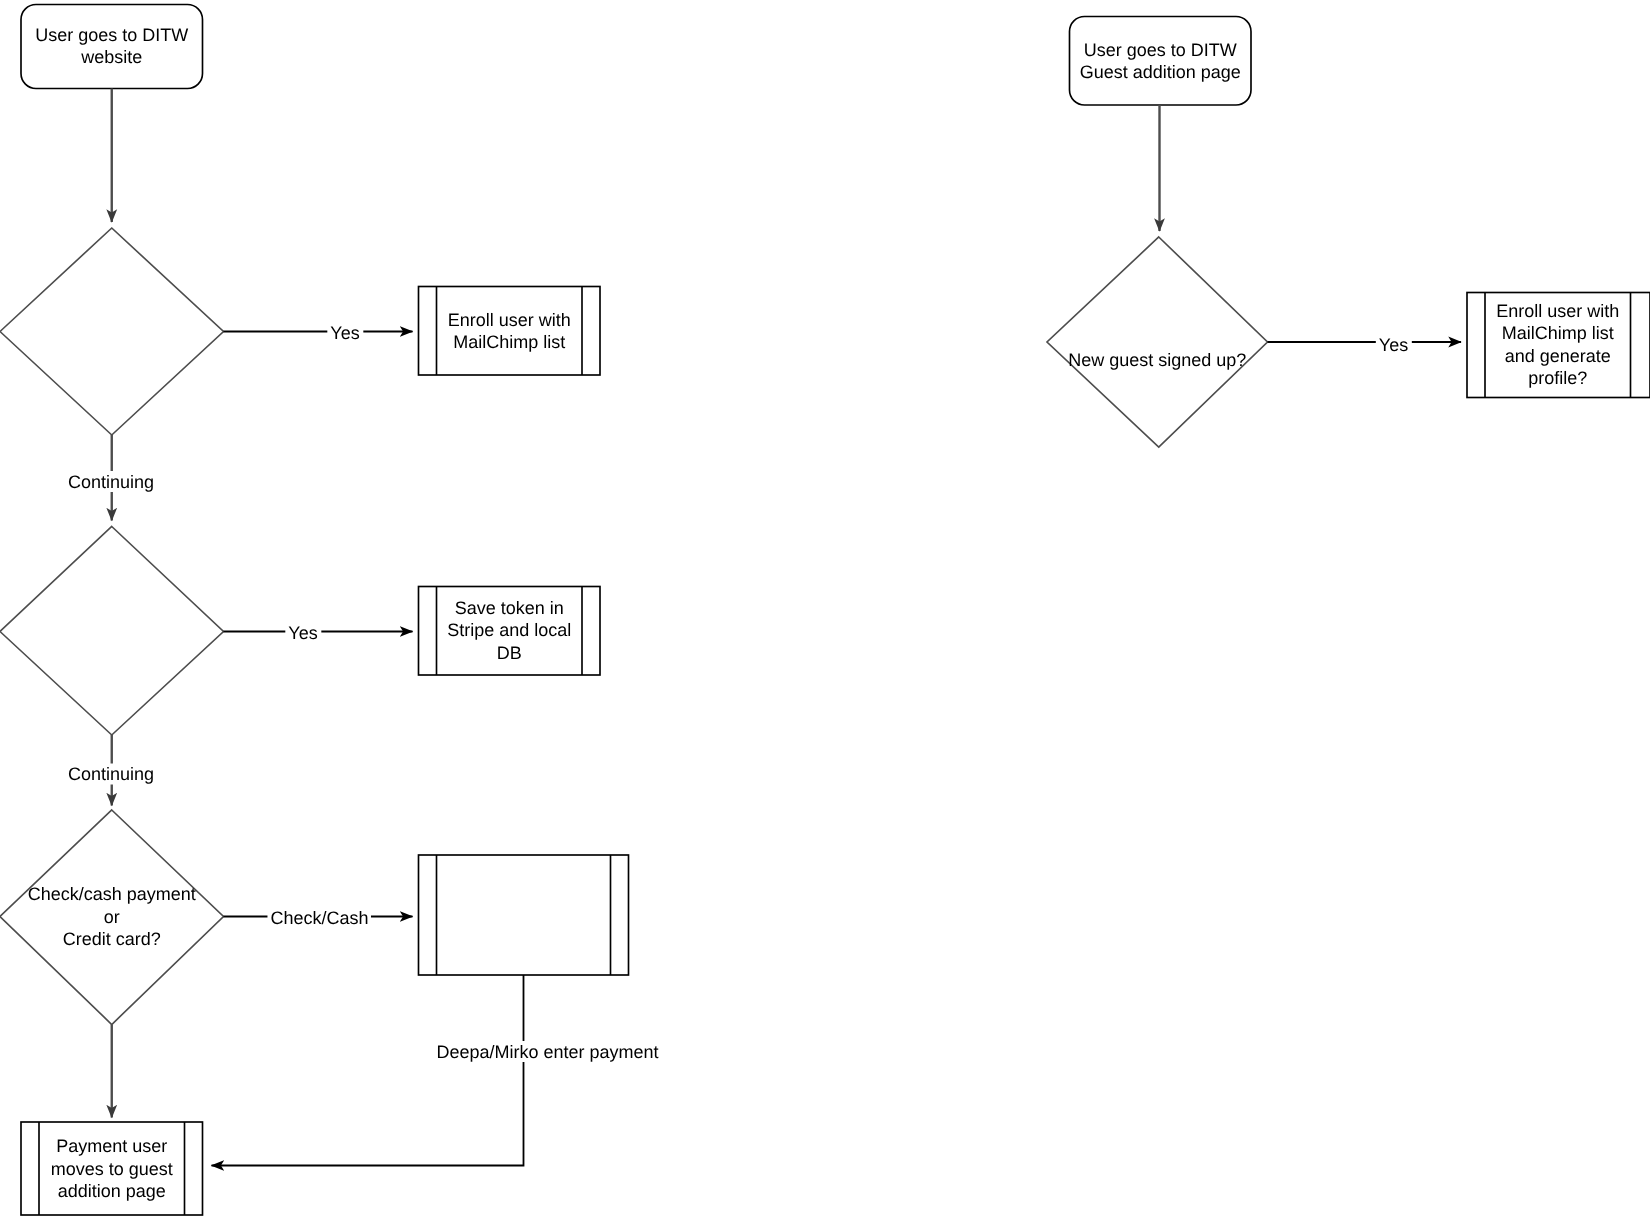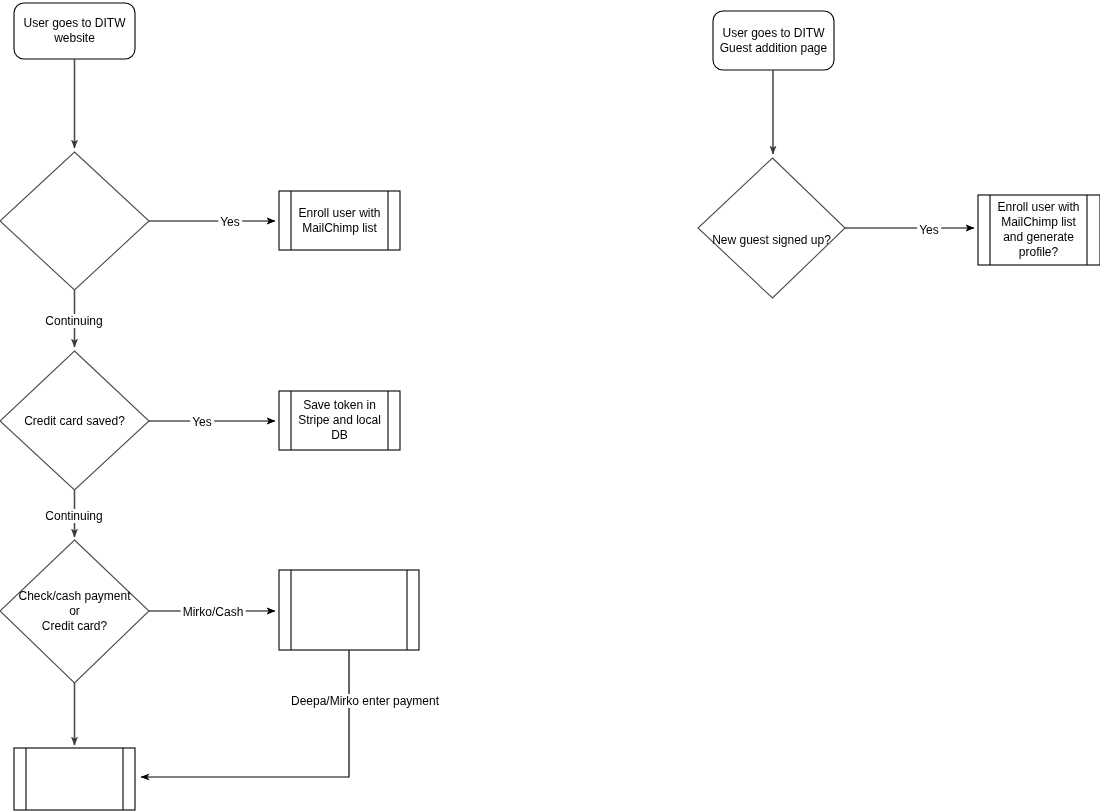--- a/index.html
+++ b/index.html
@@ -145,49 +145,51 @@
     <line class="divider" x1="1087" y1="195" x2="1087" y2="265"></line>
   </svg>
 
   <div class="node-text" style="left:14px; top:3px; width:121px; height:56px;">User goes to DITW
 website</div>
 
 
   <div class="node-text" style="left:291px; top:191px; width:97px; height:59px;">Enroll user with
 MailChimp list</div>
 
-  <div class="node-text" style="left:0px; top:406px; width:149px; height:30px;">Credit card saved?</div>
 
   <div class="node-text" style="left:291px; top:391px; width:97px; height:59px;">Save token in
 Stripe and local
 DB</div>
 
   <div class="node-text" style="left:-5px; top:581px; width:159px; height:60px;">Check/cash payment
 or
 Credit card?</div>
 
 
+  <div class="node-text" style="left:26px; top:748px; width:97px; height:62px;">Payment user
+moves to guest
+addition page</div>
 
   <div class="node-text" style="left:710px; top:11px; width:127px; height:59px;">User goes to DITW
 Guest addition page</div>
 
   <div class="node-text" style="left:698px; top:213px; width:147px; height:30px;margin-top:12px;">New guest signed up?</div>
 
   <div class="node-text" style="left:990px; top:195px; width:97px; height:70px;">Enroll user with
 MailChimp list
 and generate
 profile?</div>
 
   <div class="edge-label" style="left:230px; top:222px;">Yes</div>
 
   <div class="edge-label" style="left:74px; top:321px;">Continuing</div>
 
   <div class="edge-label" style="left:202px; top:422px;">Yes</div>
 
   <div class="edge-label" style="left:74px; top:516px;">Continuing</div>
 
-  <div class="edge-label" style="left:213px; top:612px;">Mirko/Cash</div>
+  <div class="edge-label" style="left:213px; top:612px;">Check/Cash</div>
 
   <div class="edge-label" style="left:348px; top:701px;margin-left:17px;">Deepa/Mirko enter payment</div>
 
   <div class="edge-label" style="left:929px; top:230px;">Yes</div>
 
 </div>
 
 </body></html>

